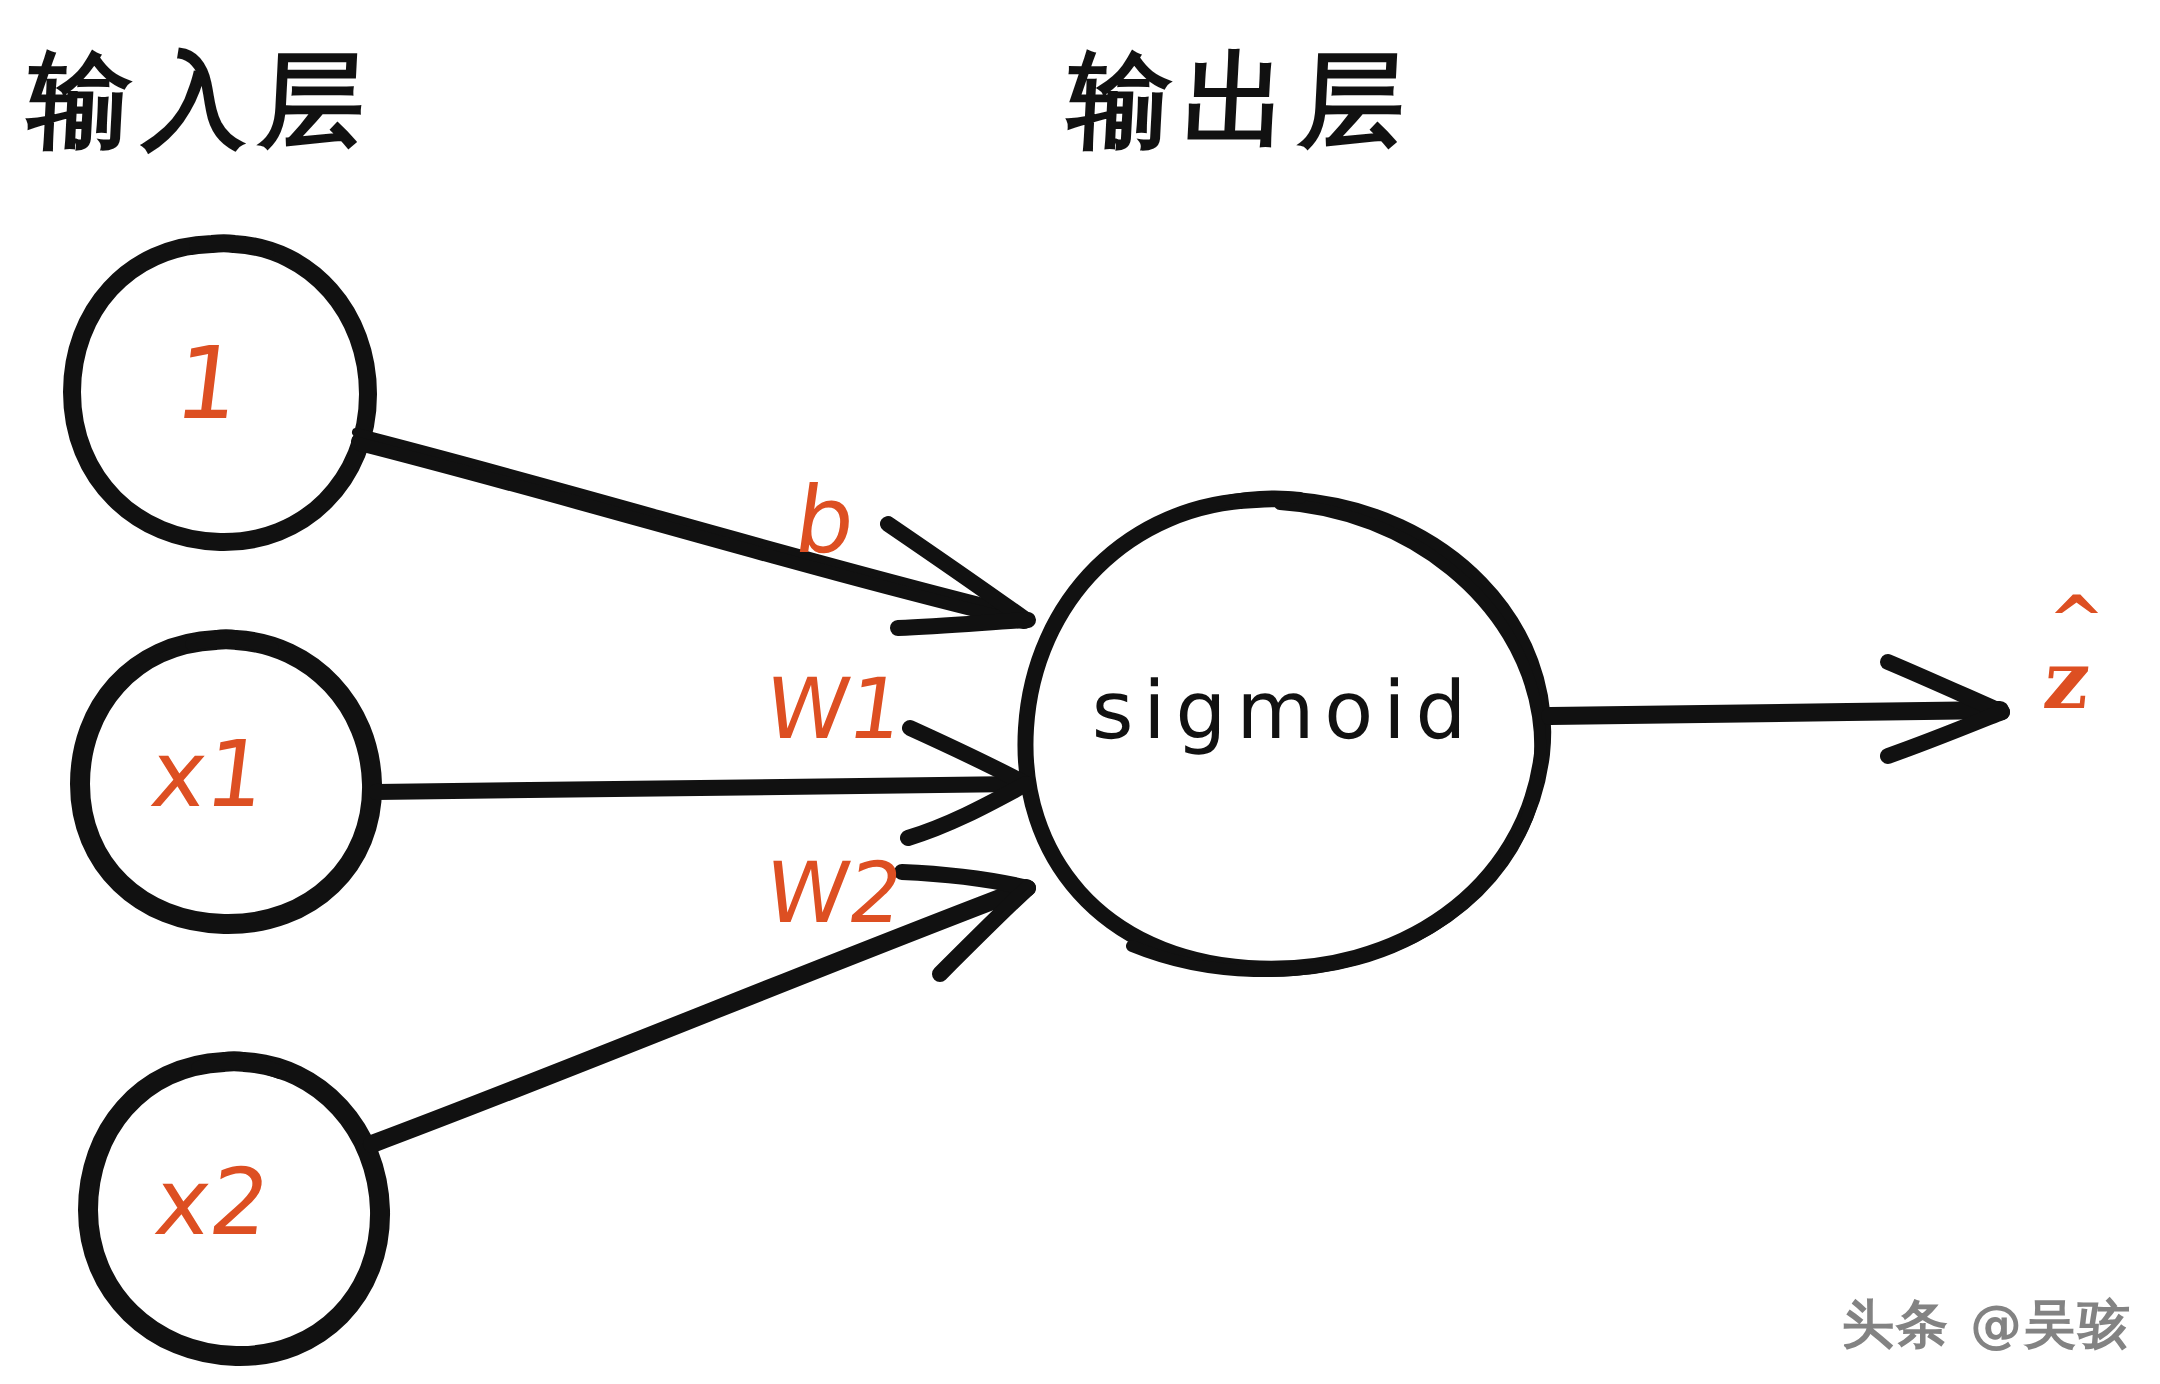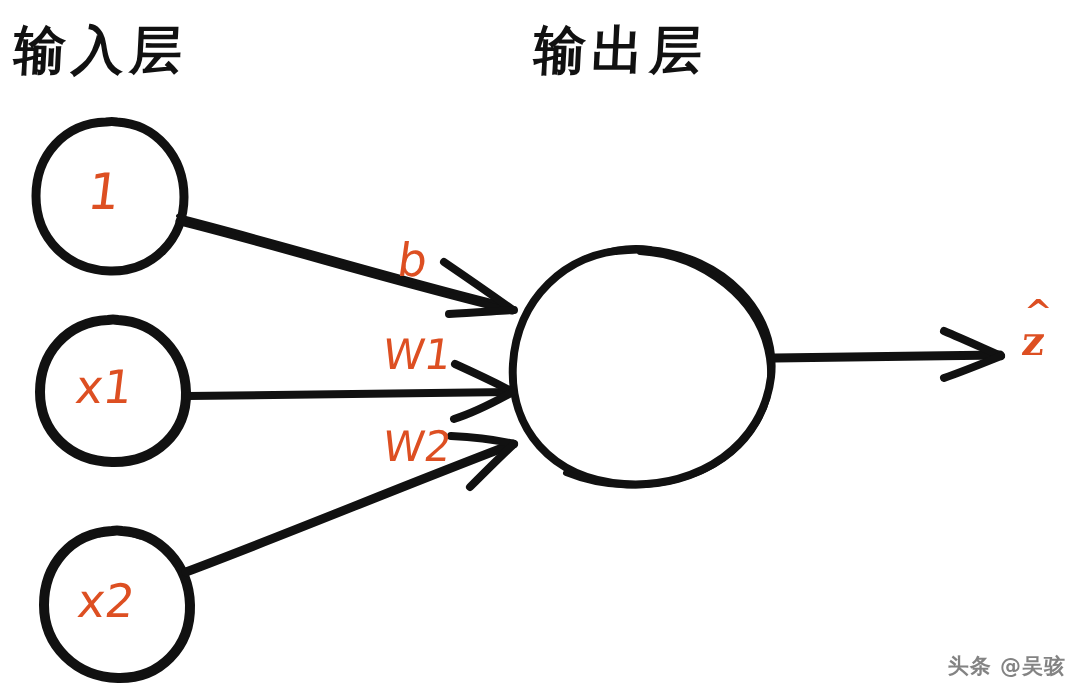--- a/index.html
+++ b/index.html
@@ -98,21 +98,21 @@
     display: block;
     transform: skewX(-6deg);
   }
 
   #watermark {
     position: absolute;
     right: 14px;
     bottom: 12px;
     color: #6e6e6e;
     font-family: "DejaVu Sans", sans-serif;
-    font-size: 21px;
+    font-size: 26px;
     font-weight: bold;
     letter-spacing: 1px;
     white-space: nowrap;
     opacity: 0.85;
     margin-left: 30px;
   }
 </style>
 </head>
 <body>
 
@@ -196,20 +196,21 @@
   <div class="layer-title" id="title-input">输入层</div>
 
   <div class="layer-title" id="title-output">输出层</div>
 
   <div class="node-label" id="node-label-bias">1</div>
 
   <div class="node-label" id="node-label-x1">x1</div>
 
   <div class="node-label" id="node-label-x2">x2</div>
 
+  <div id="sigmoid-label">sigmoid</div>
 
   <div class="edge-label" id="edge-label-b">b</div>
 
   <div class="edge-label" id="edge-label-w1">W1</div>
 
   <div class="edge-label" id="edge-label-w2">W2</div>
 
   <div id="output-label">
     <span class="hat">^</span>
     <span class="sym">z</span>

